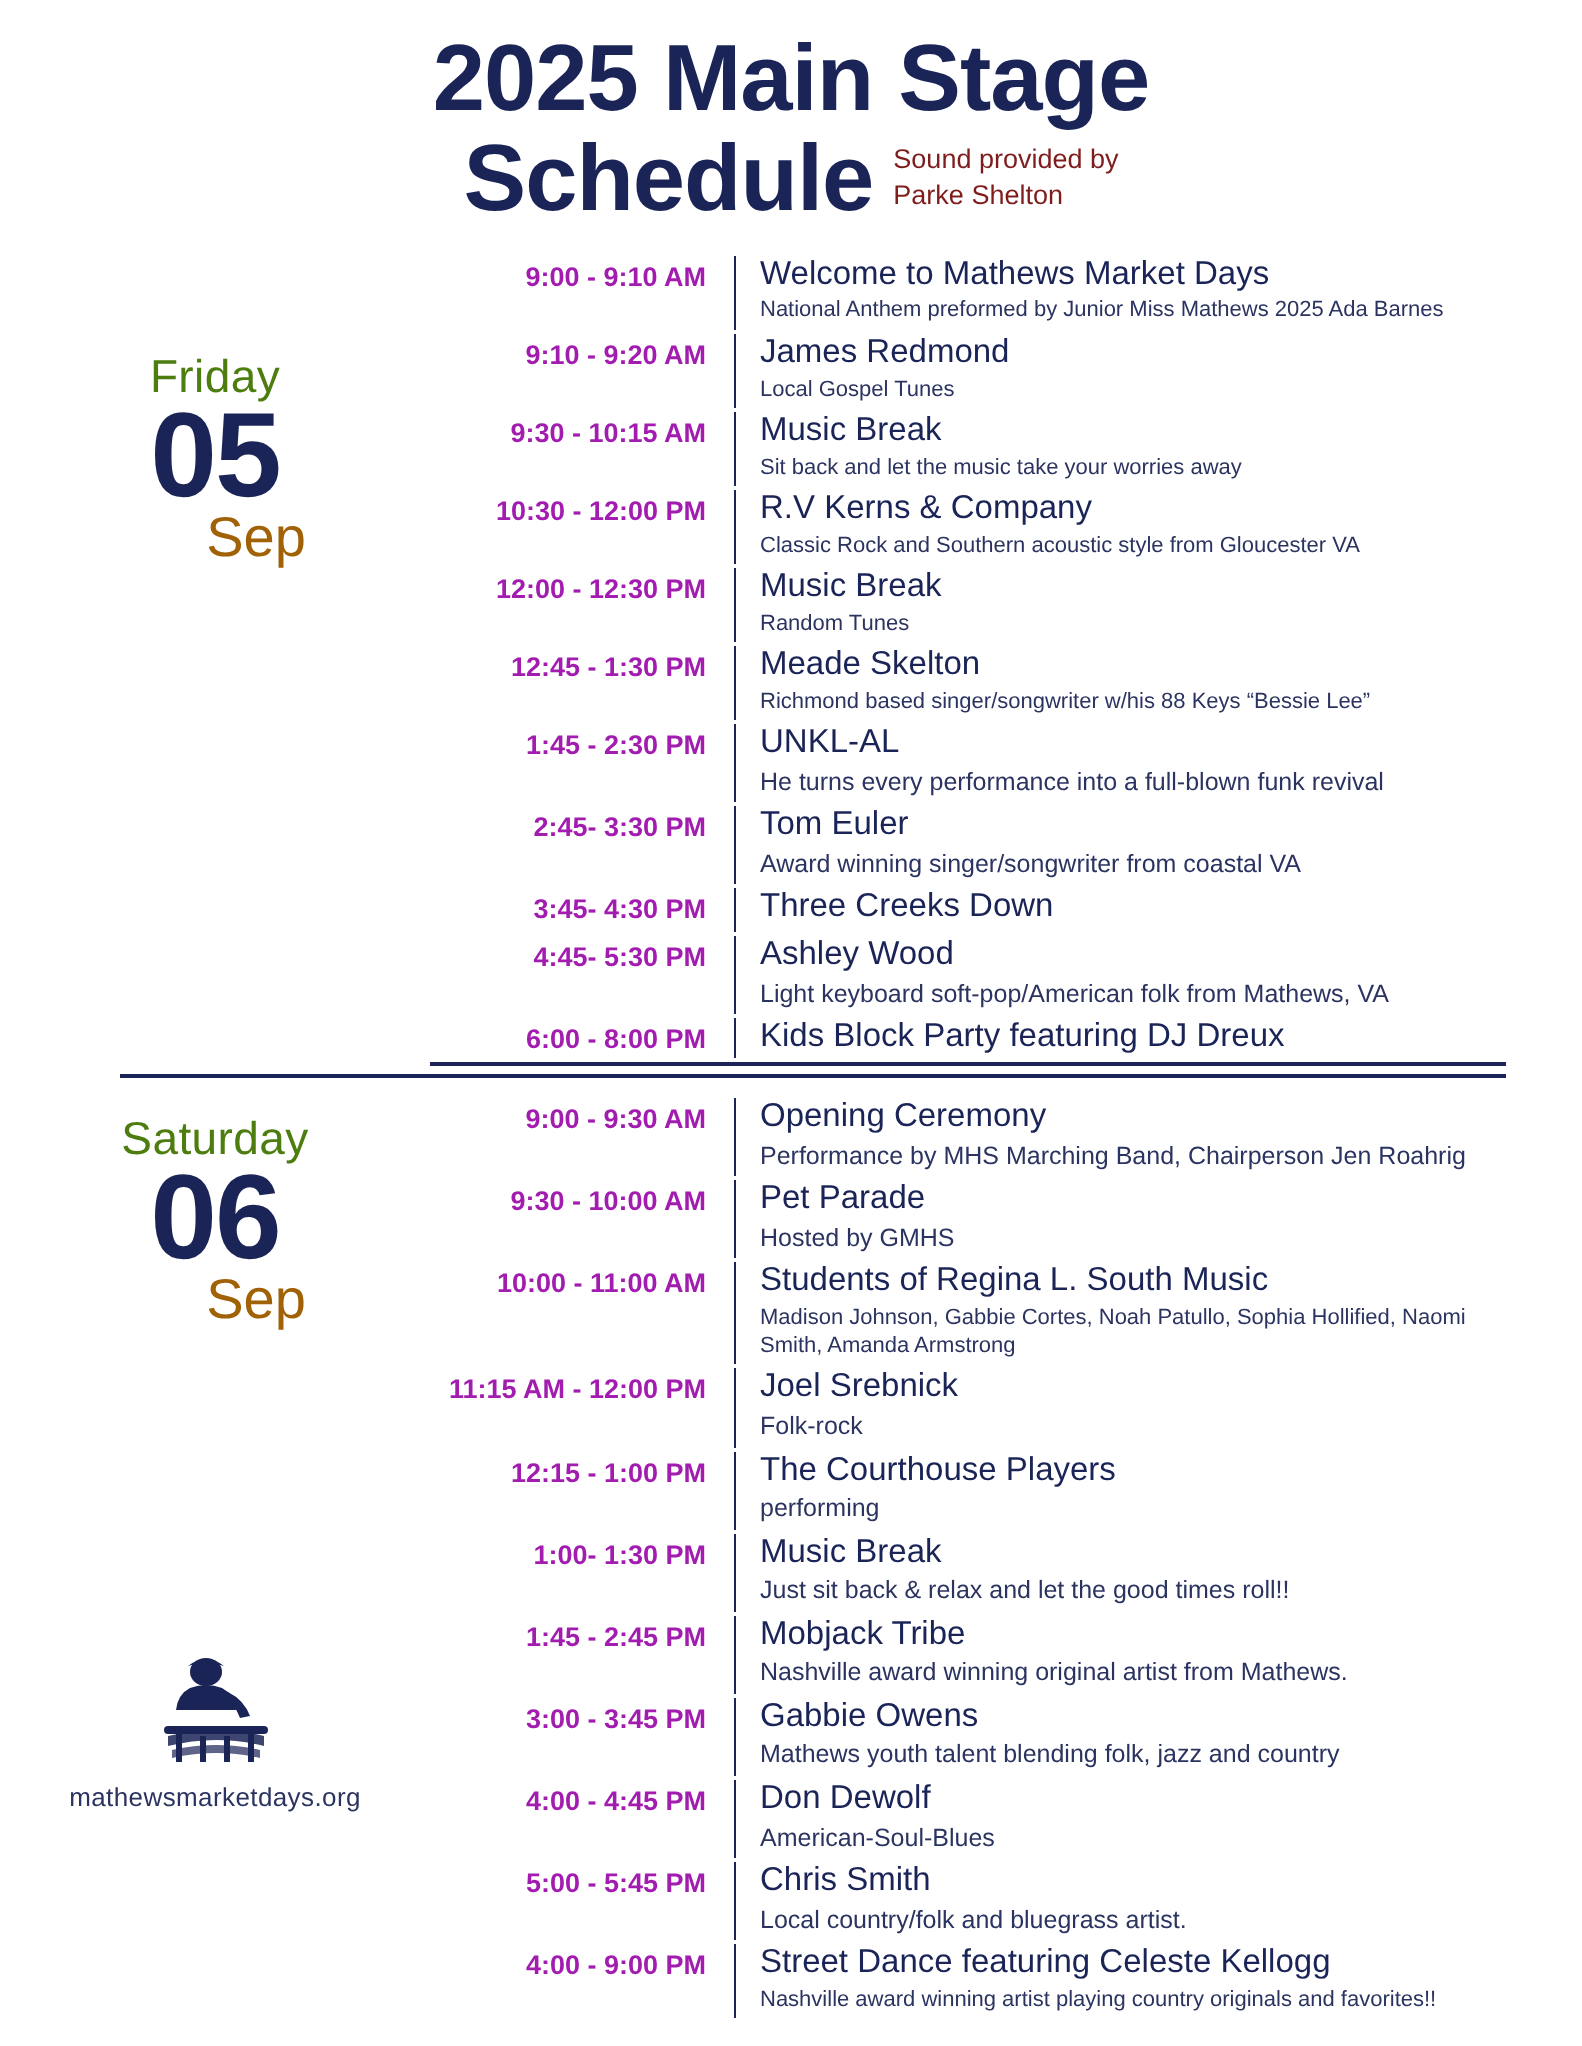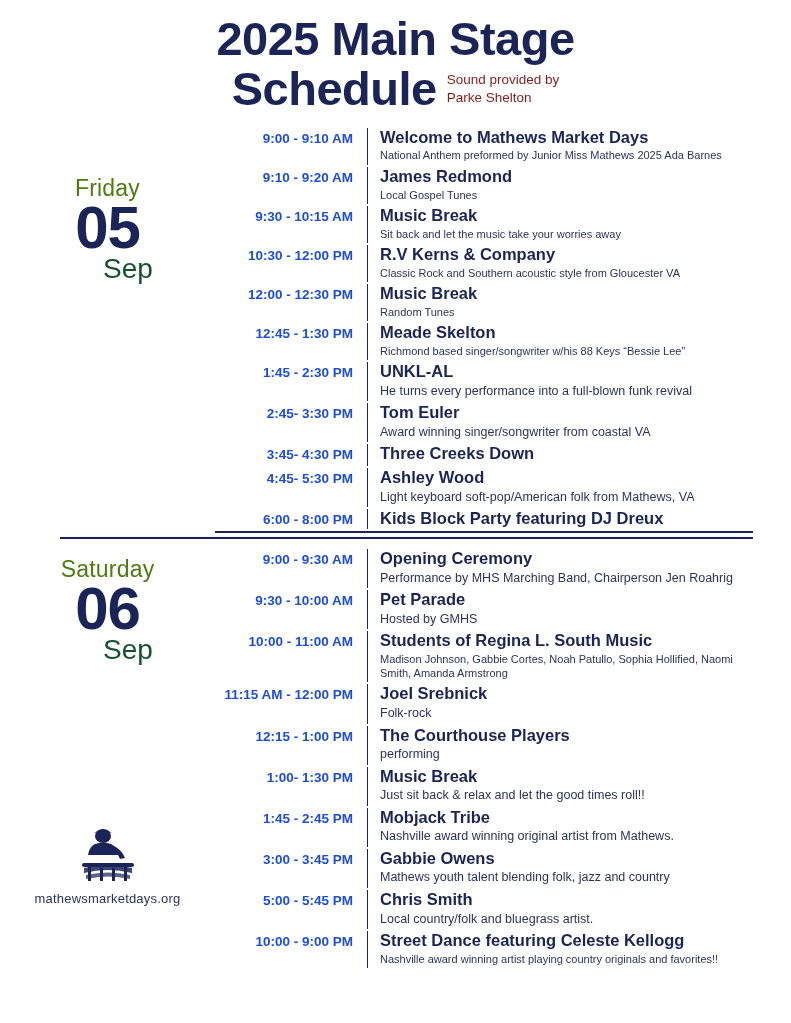--- a/index.html
+++ b/index.html
@@ -67,53 +67,53 @@
   .day-num {
     font-size: 60px;
     font-weight: bold;
     line-height: 0.98;
     letter-spacing: -1px;
     margin-top: -2px;
   }
   .day-mon {
     font-size: 28px;
     font-weight: normal;
-    color: #14532d;
+    color: #a16207;
     line-height: 1.1;
     margin-top: -4px;
     padding-left: 41px;
   }
 
   
   .rows { margin-left: 215px; padding-right: 38px; }
   .row {
     display: flex;
     align-items: flex-start;
     margin-bottom: 2px;
   }
   .time {
     width: 152px;
     flex: 0 0 152px;
     text-align: right;
     padding-right: 14px;
     font-size: 13.5px;
     font-weight: bold;
-    color: #1d4ed8;
+    color: #a21caf;
     padding-top: 3px;
     line-height: 1.25;
   }
   .info {
     flex: 1 1 auto;
     border-left: 1.6px solid #1b2457;
     padding-left: 12px;
     padding-bottom: 2px;
   }
   .act {
     font-size: 16.5px;
-    font-weight: bold;
+    font-weight: normal;
     color: #1b2457;
     line-height: 1.2;
   }
   .desc {
     font-size: 11px;
     font-weight: normal;
     color: #2b3360;
     line-height: 1.3;
     margin-top: 1px;
   }
@@ -337,31 +337,38 @@
       </div>
 
       <div class="row">
         <div class="time">3:00 - 3:45 PM</div>
         <div class="info">
           <div class="act">Gabbie Owens</div>
           <div class="desc bigger">Mathews youth talent blending folk, jazz and country</div>
         </div>
       </div>
 
+      <div class="row">
+        <div class="time">4:00 - 4:45 PM</div>
+        <div class="info">
+          <div class="act">Don Dewolf</div>
+          <div class="desc bigger">American-Soul-Blues</div>
+        </div>
+      </div>
 
       <div class="row">
         <div class="time">5:00 - 5:45 PM</div>
         <div class="info">
           <div class="act">Chris Smith</div>
           <div class="desc bigger">Local country/folk and bluegrass artist.</div>
         </div>
       </div>
 
       <div class="row">
-        <div class="time">10:00 - 9:00 PM</div>
+        <div class="time">4:00 - 9:00 PM</div>
         <div class="info">
           <div class="act">Street Dance featuring Celeste Kellogg</div>
           <div class="desc">Nashville award winning artist playing country originals and favorites!!</div>
         </div>
       </div>
 
     </div>
   </div>
 
   <div class="footer">

